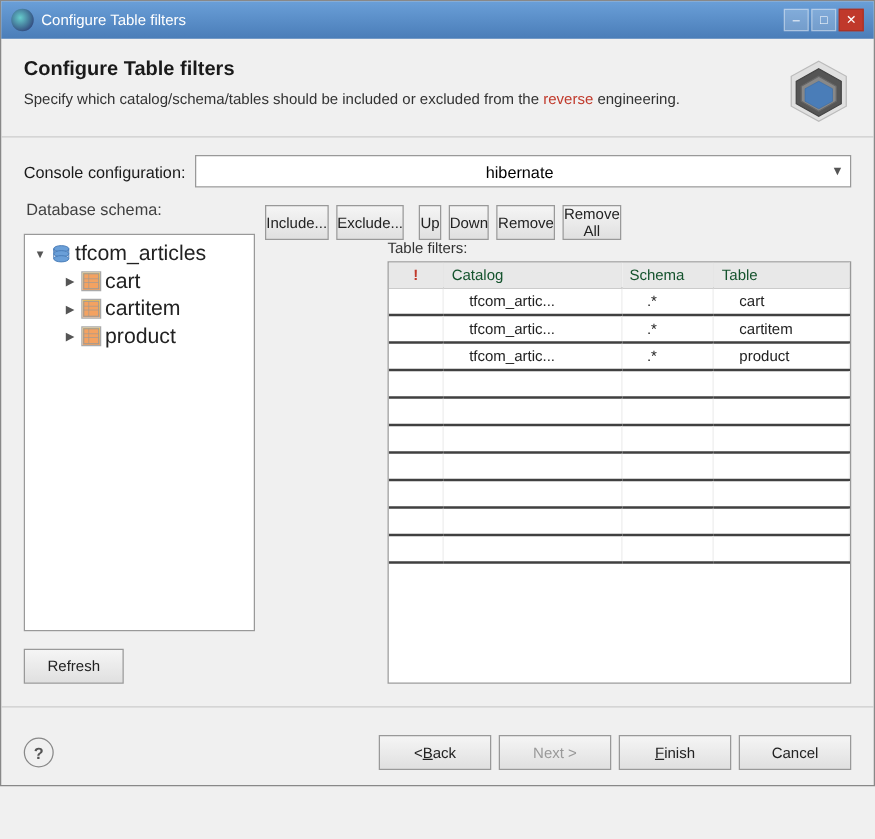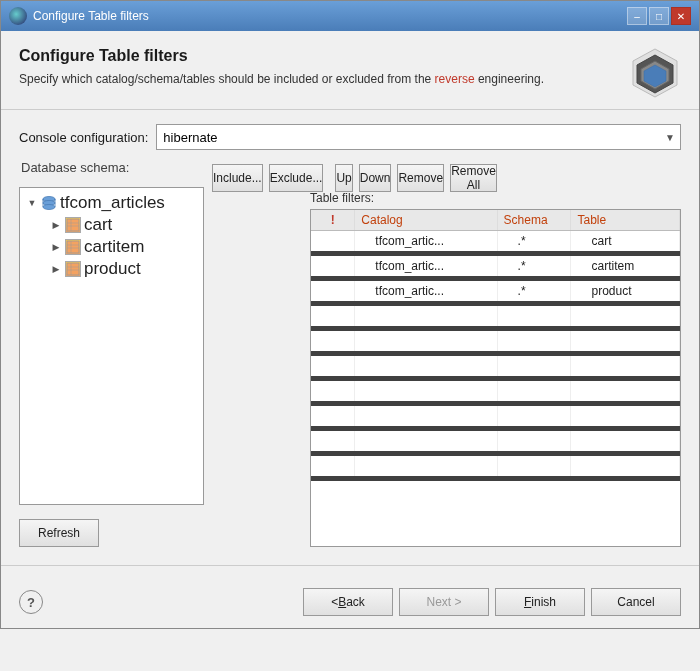--- a/index.html
+++ b/index.html
@@ -119,20 +119,21 @@
     .select-wrapper select {
       width: 100%;
       height: 26px;
       border: 1px solid #999;
       background: white;
       font-size: 13px;
       padding: 0 12px 0 6px;
       appearance: none;
       cursor: pointer;
       outline: none;
+      text-align: center;
     }
     .select-arrow {
       position: absolute;
       right: 6px;
       pointer-events: none;
       font-size: 10px;
       color: #555;
     }
     .main-section {
       display: flex;
@@ -241,26 +242,26 @@
       border-collapse: collapse;
       font-size: 12px;
     }
     .filters-table th {
       background: #e8e8e8;
       border-bottom: 1px solid #bbb;
       border-right: 1px solid #ddd;
       padding: 3px 6px;
       text-align: left;
       font-weight: normal;
-      color: #c2410c;
+      color: #14532d;
       position: sticky;
       top: 0;
     }
     .filters-table td {
-      border-bottom: 5px solid #404040;
+      border-bottom: 2px solid #404040;
       border-right: 1px solid #eee;
       padding: 3px 20px;
       color: #222;
     }
     .filters-table .col-excl {
       width: 20px;
       text-align: center;
       color: #c0392b;
       font-weight: bold;
     }

